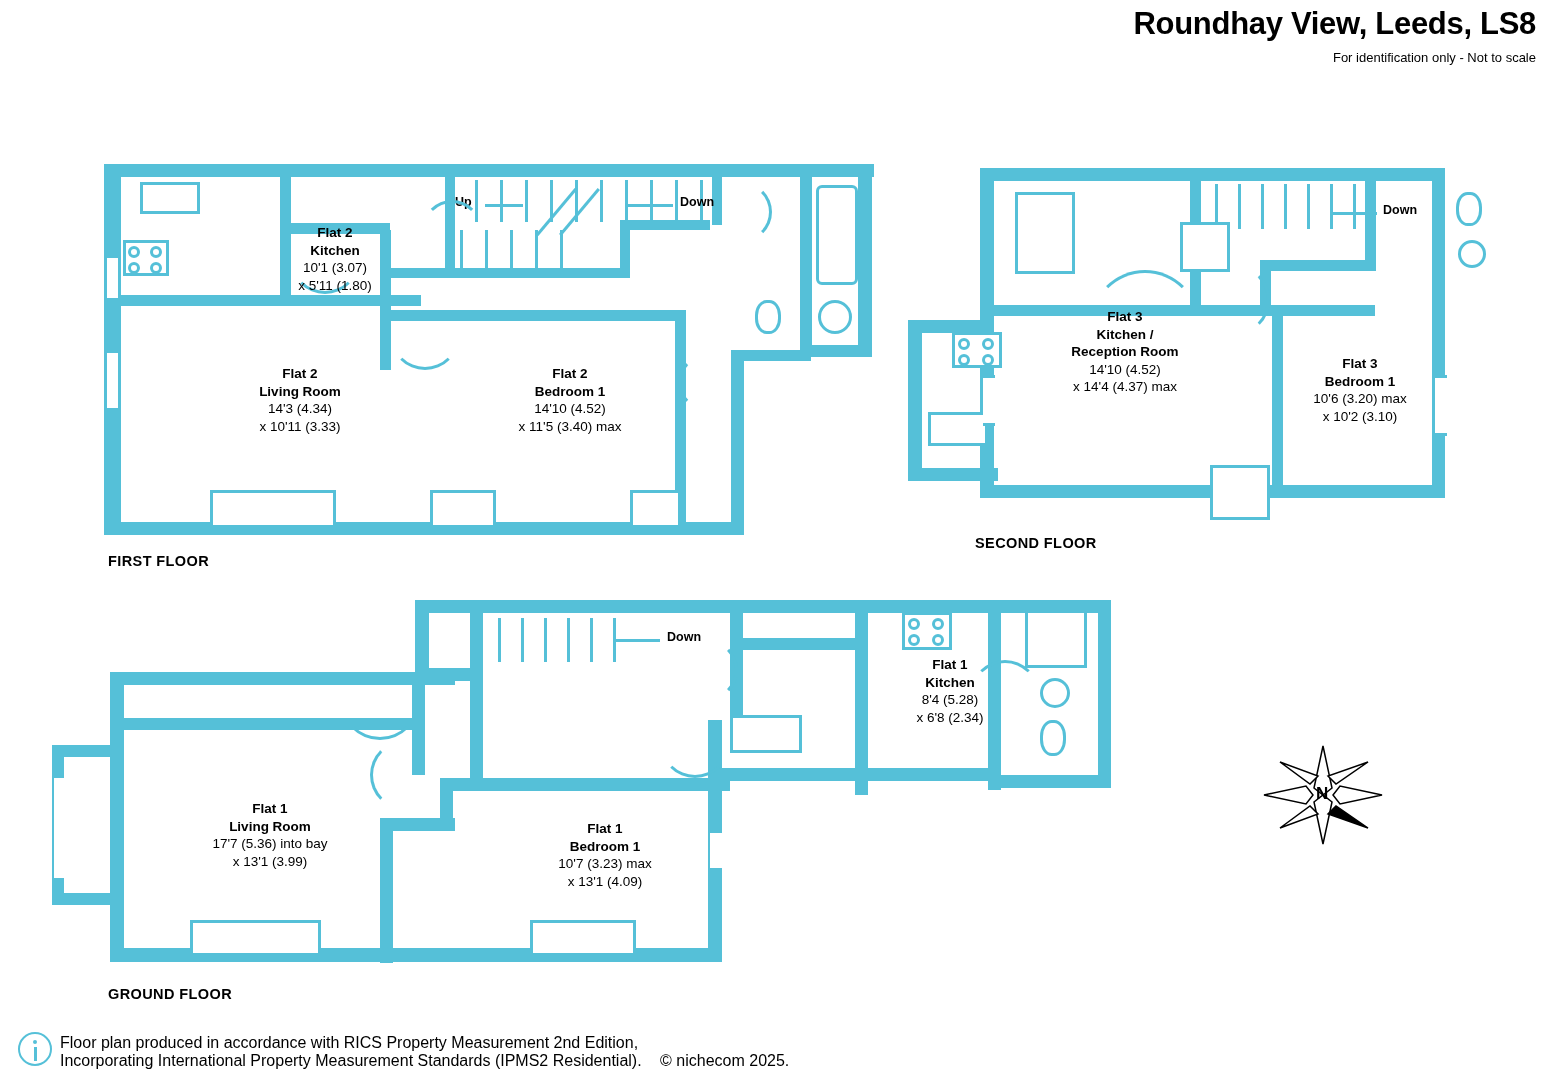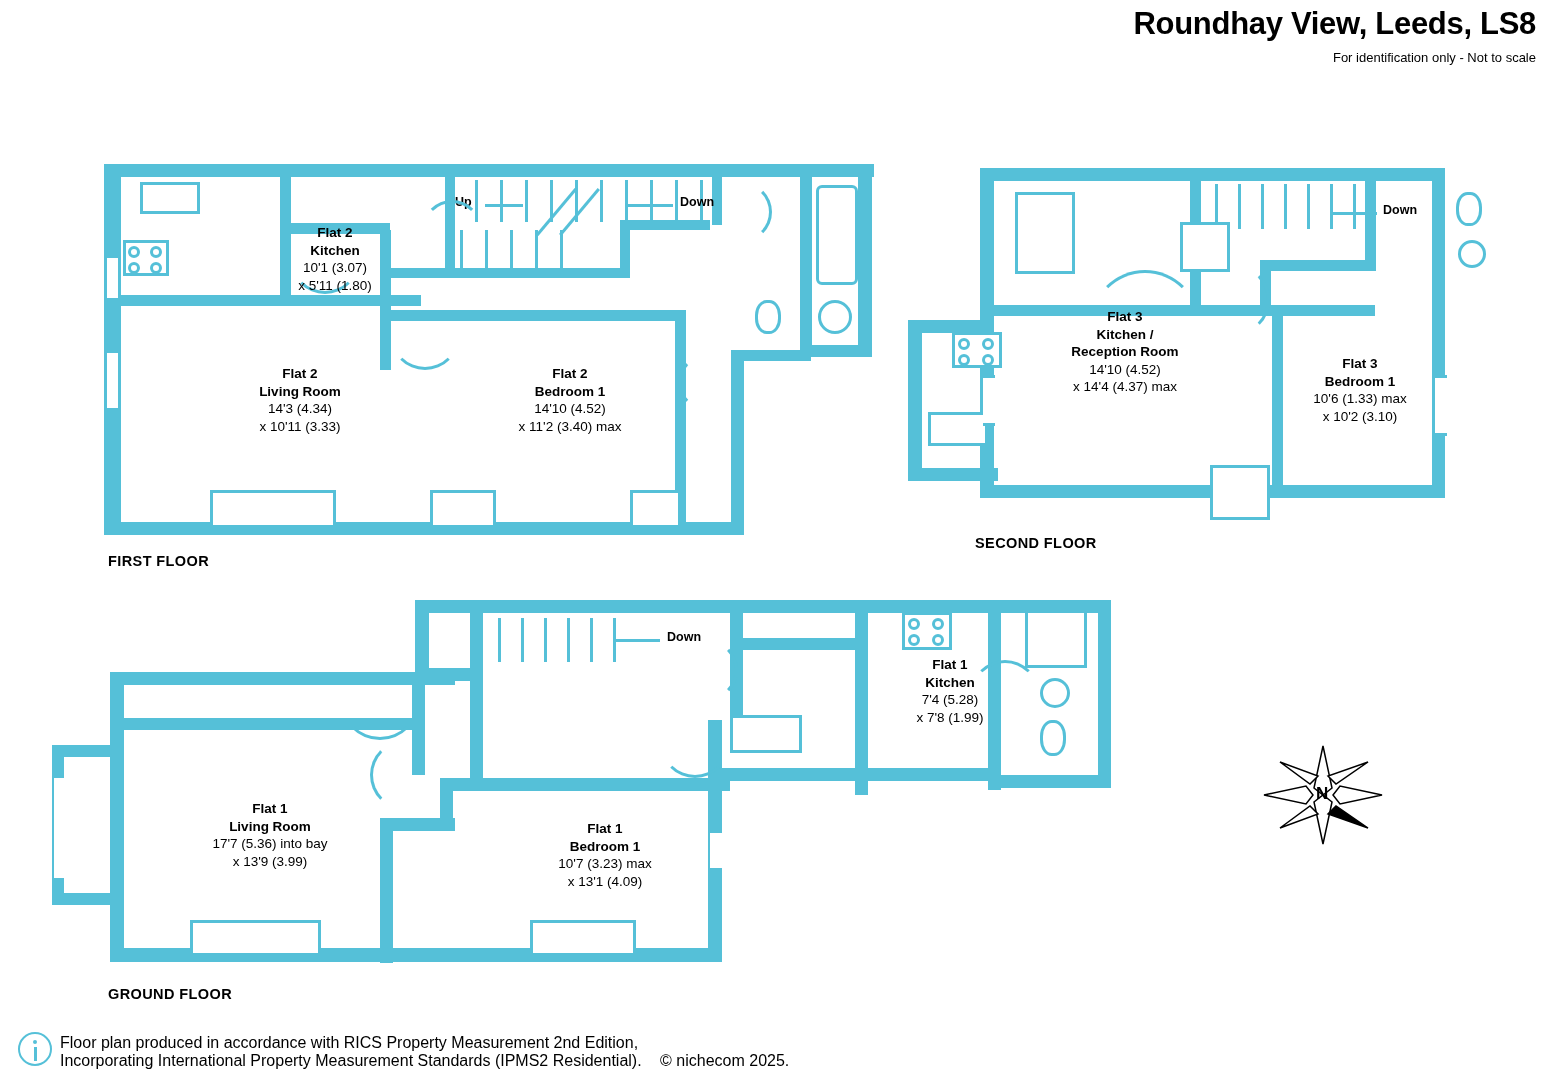--- a/index.html
+++ b/index.html
@@ -126,21 +126,21 @@
     <b>Flat 2</b><br>
     <b>Living Room</b><br>
     <span>14'3 (4.34)</span><br>
     <span>x 10'11 (3.33)</span>
   </div>
 
   <div class="label" style="left:340px;top:205px;width:260px;">
     <b>Flat 2</b><br>
     <b>Bedroom 1</b><br>
     <span>14'10 (4.52)</span><br>
-    <span>x 11'2 (3.40) max</span>
+    <span>x 11'5 (3.40) max</span>
   </div>
 </div>
 
 <div class="floorname" style="left:108px;top:553px;">FIRST FLOOR</div>
 
 <div class="abs" style="left:900px;top:160px;width:560px;height:380px;">
 
   <div class="wall" style="left:80px;top:8px;width:465px;height:13px;"></div>
   <div class="wall" style="left:80px;top:8px;width:14px;height:330px;"></div>
   <div class="wall" style="left:80px;top:325px;width:465px;height:13px;"></div>
@@ -189,21 +189,21 @@
     <b>Flat 3</b><br>
     <b>Kitchen /</b><br>
     <b>Reception Room</b><br>
     <span>14'10 (4.52)</span><br>
     <span>x 14'4 (4.37) max</span>
   </div>
 
   <div class="label" style="left:335px;top:195px;width:250px;">
     <b>Flat 3</b><br>
     <b>Bedroom 1</b><br>
-    <span>10'6 (1.33) max</span><br>
+    <span>10'6 (3.20) max</span><br>
     <span>x 10'2 (3.10)</span>
   </div>
 </div>
 
 <div class="floorname" style="left:975px;top:535px;">SECOND FLOOR</div>
 
 <div class="abs" style="left:40px;top:590px;width:1070px;height:400px;">
 
   <div class="wall" style="left:70px;top:82px;width:345px;height:13px;"></div>
   <div class="wall" style="left:70px;top:82px;width:14px;height:290px;"></div>
@@ -260,29 +260,29 @@
   <div class="doorarc" style="left:620px;top:118px;width:70px;height:70px;border-color:transparent transparent #55c0d8 transparent;"></div>
   <div class="doorarc" style="left:930px;top:70px;width:70px;height:70px;border-color:#55c0d8 transparent transparent transparent;"></div>
 
   <div class="thin" style="left:150px;top:330px;width:125px;height:30px;background:#fff;border-left:3px solid #55c0d8;border-right:3px solid #55c0d8;border-top:3px solid #55c0d8;"></div>
   <div class="thin" style="left:490px;top:330px;width:100px;height:30px;background:#fff;border-left:3px solid #55c0d8;border-right:3px solid #55c0d8;border-top:3px solid #55c0d8;"></div>
   <div class="thin" style="left:670px;top:240px;width:12px;height:35px;background:#fff;border-top:3px solid #55c0d8;border-bottom:3px solid #55c0d8;"></div>
 
   <div class="label" style="left:810px;top:66px;width:200px;">
     <b>Flat 1</b><br>
     <b>Kitchen</b><br>
-    <span>7'4 (5.28)</span><br>
-    <span>x 7'8 (1.99)</span>
+    <span>8'4 (5.28)</span><br>
+    <span>x 6'8 (2.34)</span>
   </div>
 
   <div class="label" style="left:105px;top:210px;width:250px;">
     <b>Flat 1</b><br>
     <b>Living Room</b><br>
     <span>17'7 (5.36) into bay</span><br>
-    <span>x 13'9 (3.99)</span>
+    <span>x 13'1 (3.99)</span>
   </div>
 
   <div class="label" style="left:450px;top:230px;width:230px;">
     <b>Flat 1</b><br>
     <b>Bedroom 1</b><br>
     <span>10'7 (3.23) max</span><br>
     <span>x 13'1 (4.09)</span>
   </div>
 </div>
 

